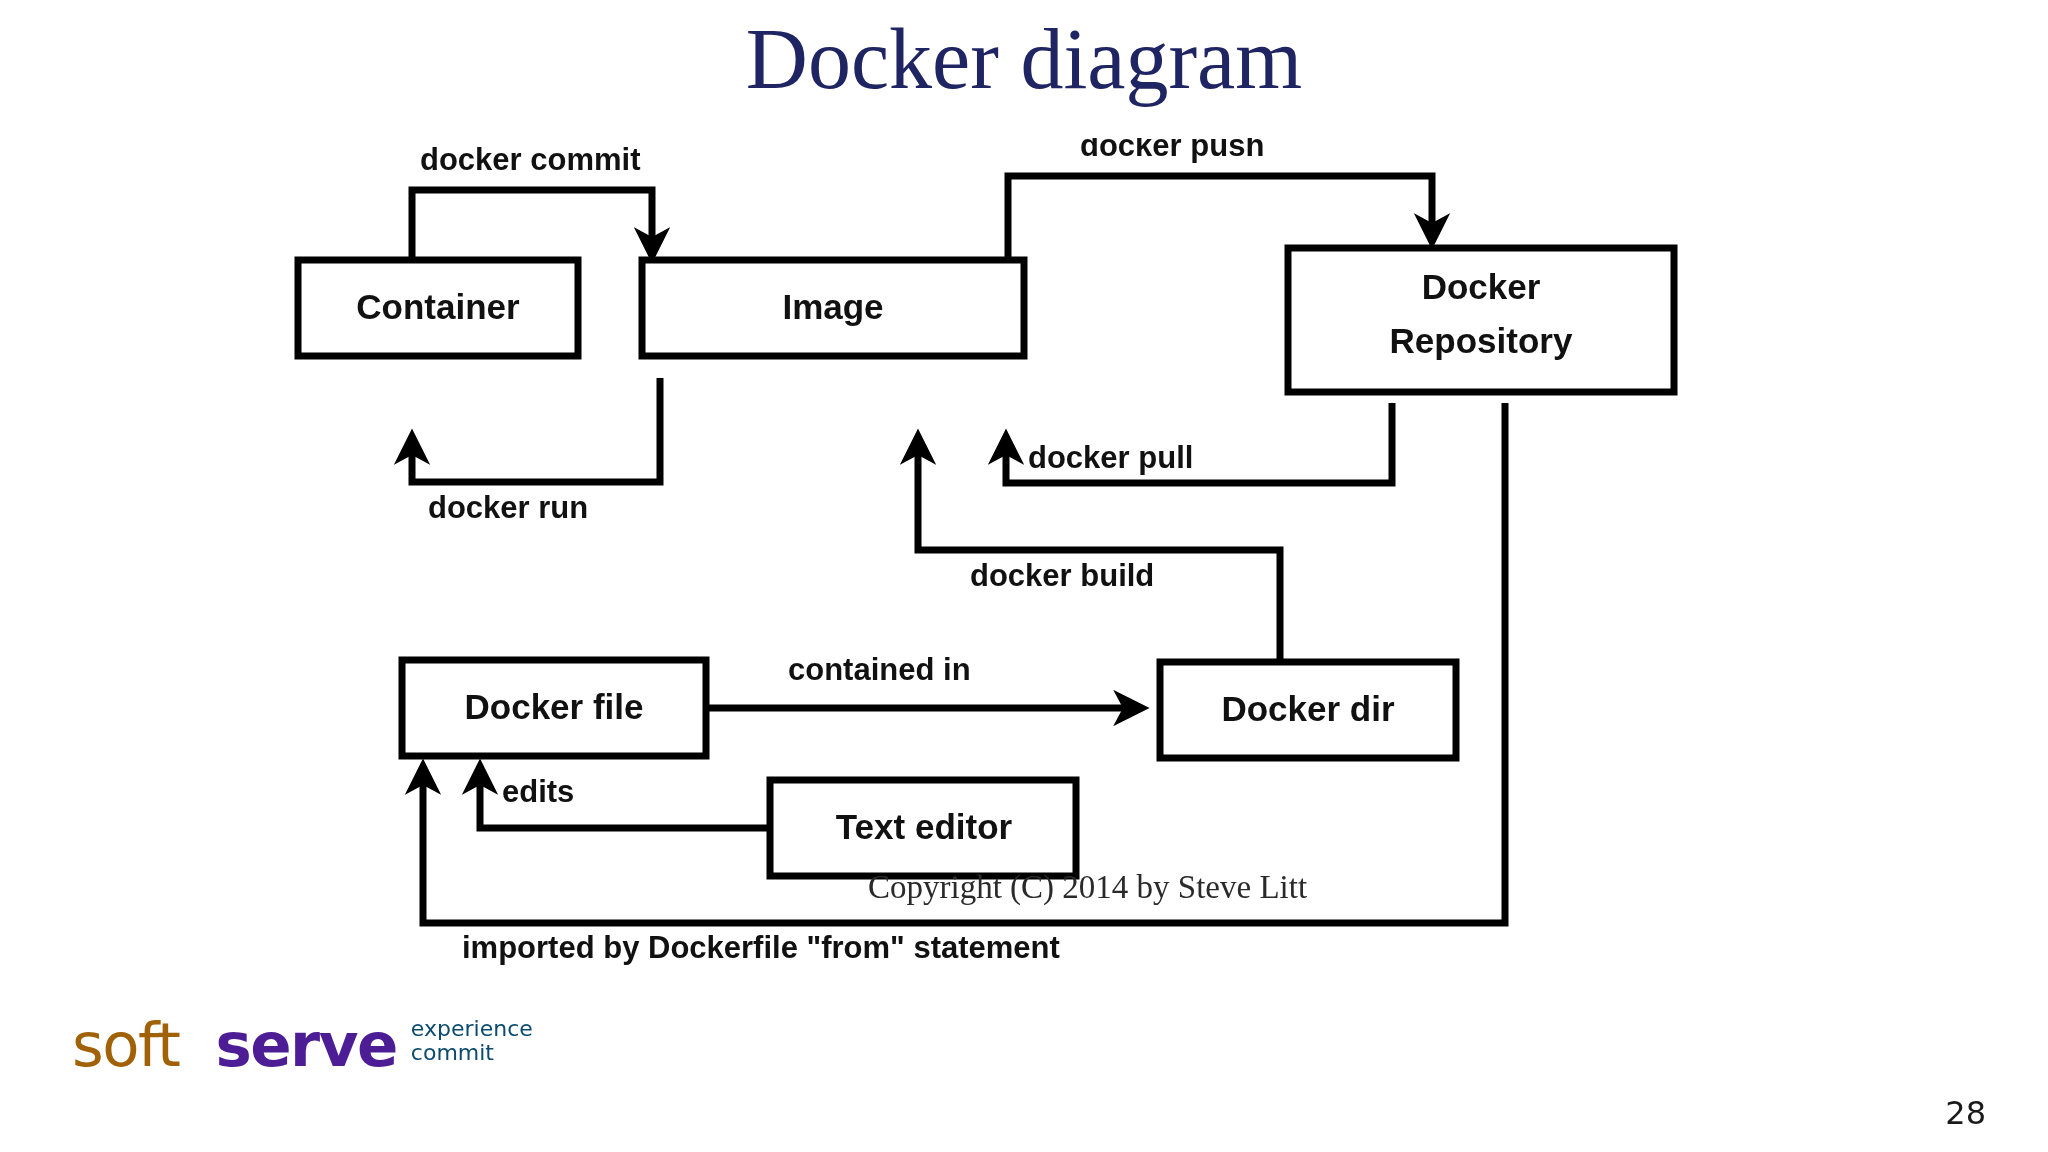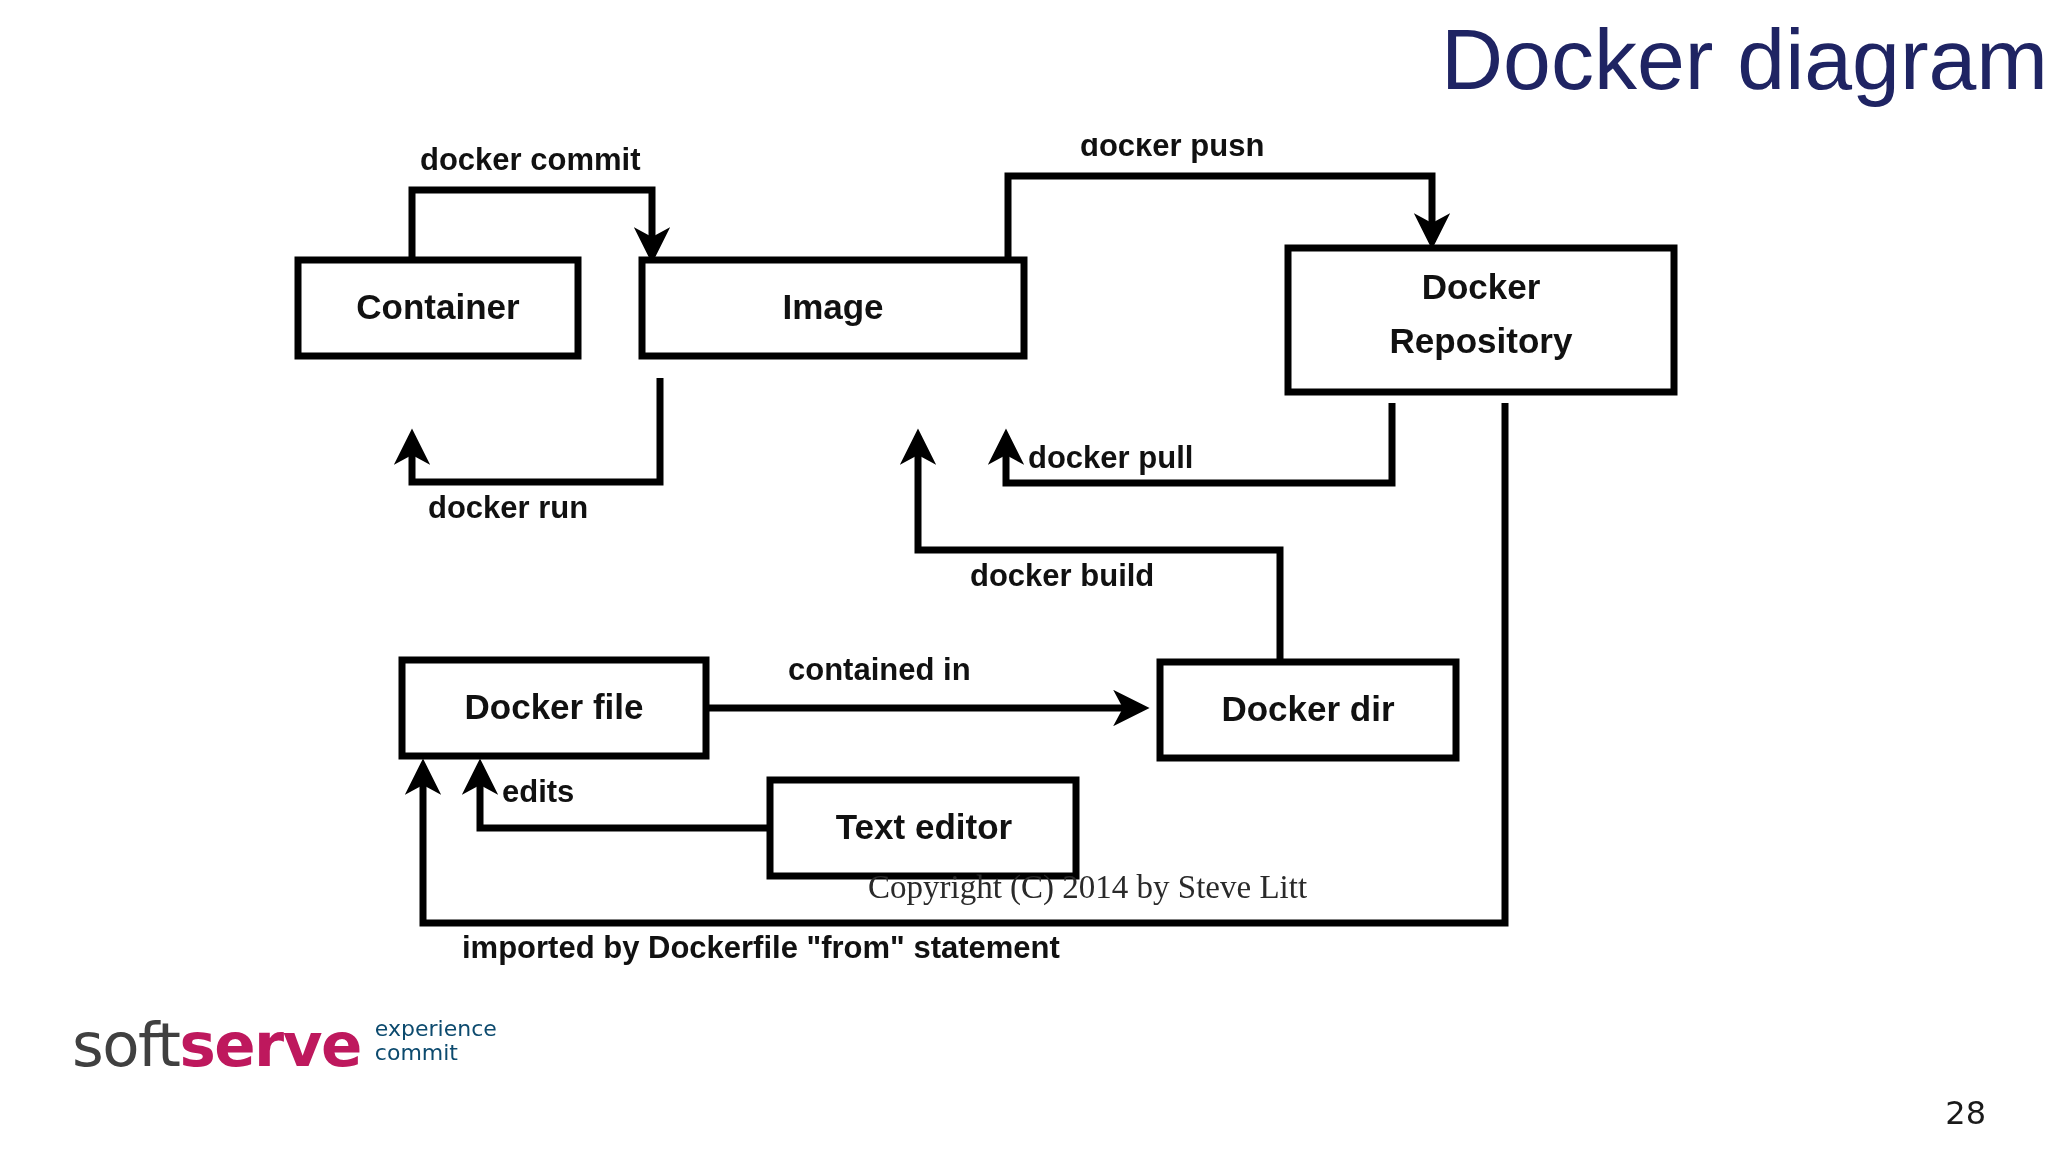--- a/index.html
+++ b/index.html
@@ -21,22 +21,22 @@
     width: 2048px;
     height: 1152px;
     background: #ffffff;
   }
 
   #slide-title {
     position: absolute;
     left: 0;
     top: 14px;
     width: 2048px;
-    text-align: right;
-    font-family: Liberation Sans, sans-serif;
+    text-align: center;
+    font-family: Liberation Serif, serif;
     font-size: 86px;
     font-weight: 400;
     color: #1f2463;
     letter-spacing: 0px;
     line-height: 1.05;
     white-space: nowrap;
   }
 
   #diagram-wrap {
     position: absolute;
@@ -87,22 +87,22 @@
     display: flex;
     align-items: flex-end;
     gap: 14px;
   }
   #logo-wordmark {
     font-family: "DejaVu Sans", sans-serif;
     font-size: 61px;
     line-height: 0.95;
     letter-spacing: -1.5px;
   }
-  #logo-soft { color: #404040; font-weight: 400; }
-  #logo-serve { color: #be185d; font-weight: 700; }
+  #logo-soft { color: #a16207; font-weight: 400; }
+  #logo-serve { color: #4c1d95; font-weight: 700; margin-left: 36px; }
   #logo-tagline {
     font-family: "DejaVu Sans", sans-serif;
     font-size: 22px;
     line-height: 1.12;
     color: #0c4a6e;
     padding-bottom: 8px;
   }
 
   #page-number {
     position: absolute;

